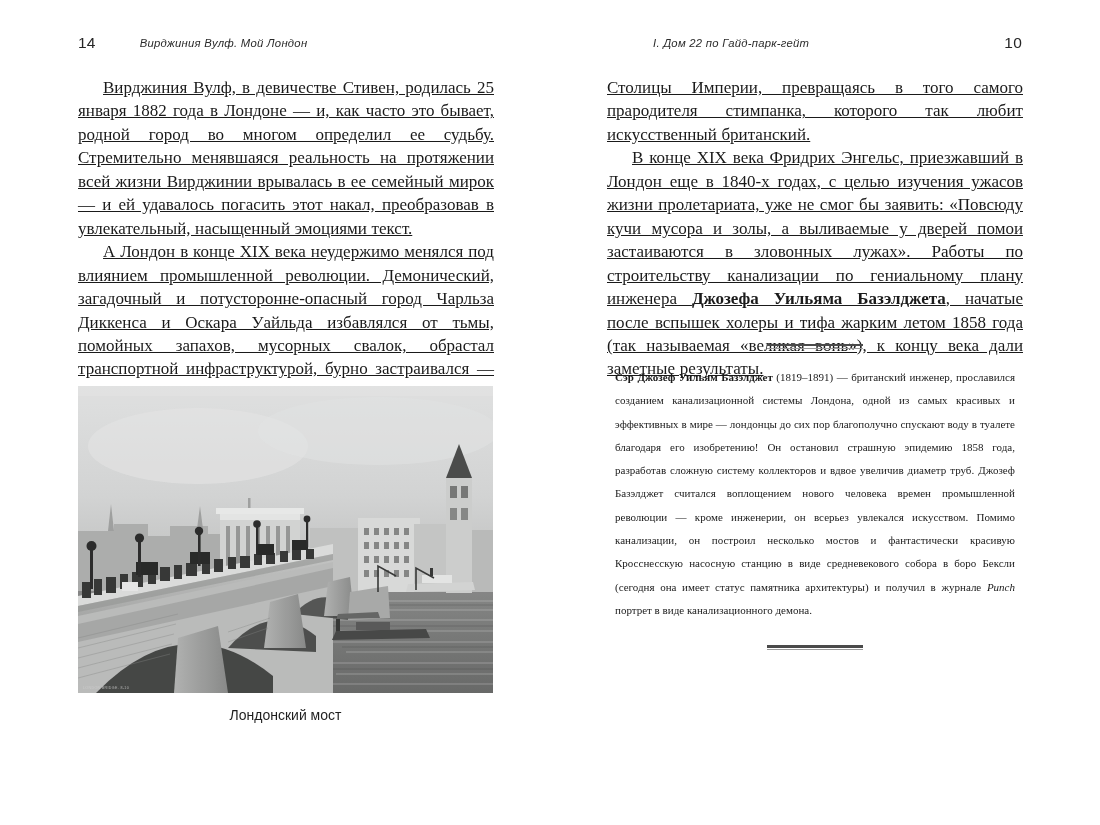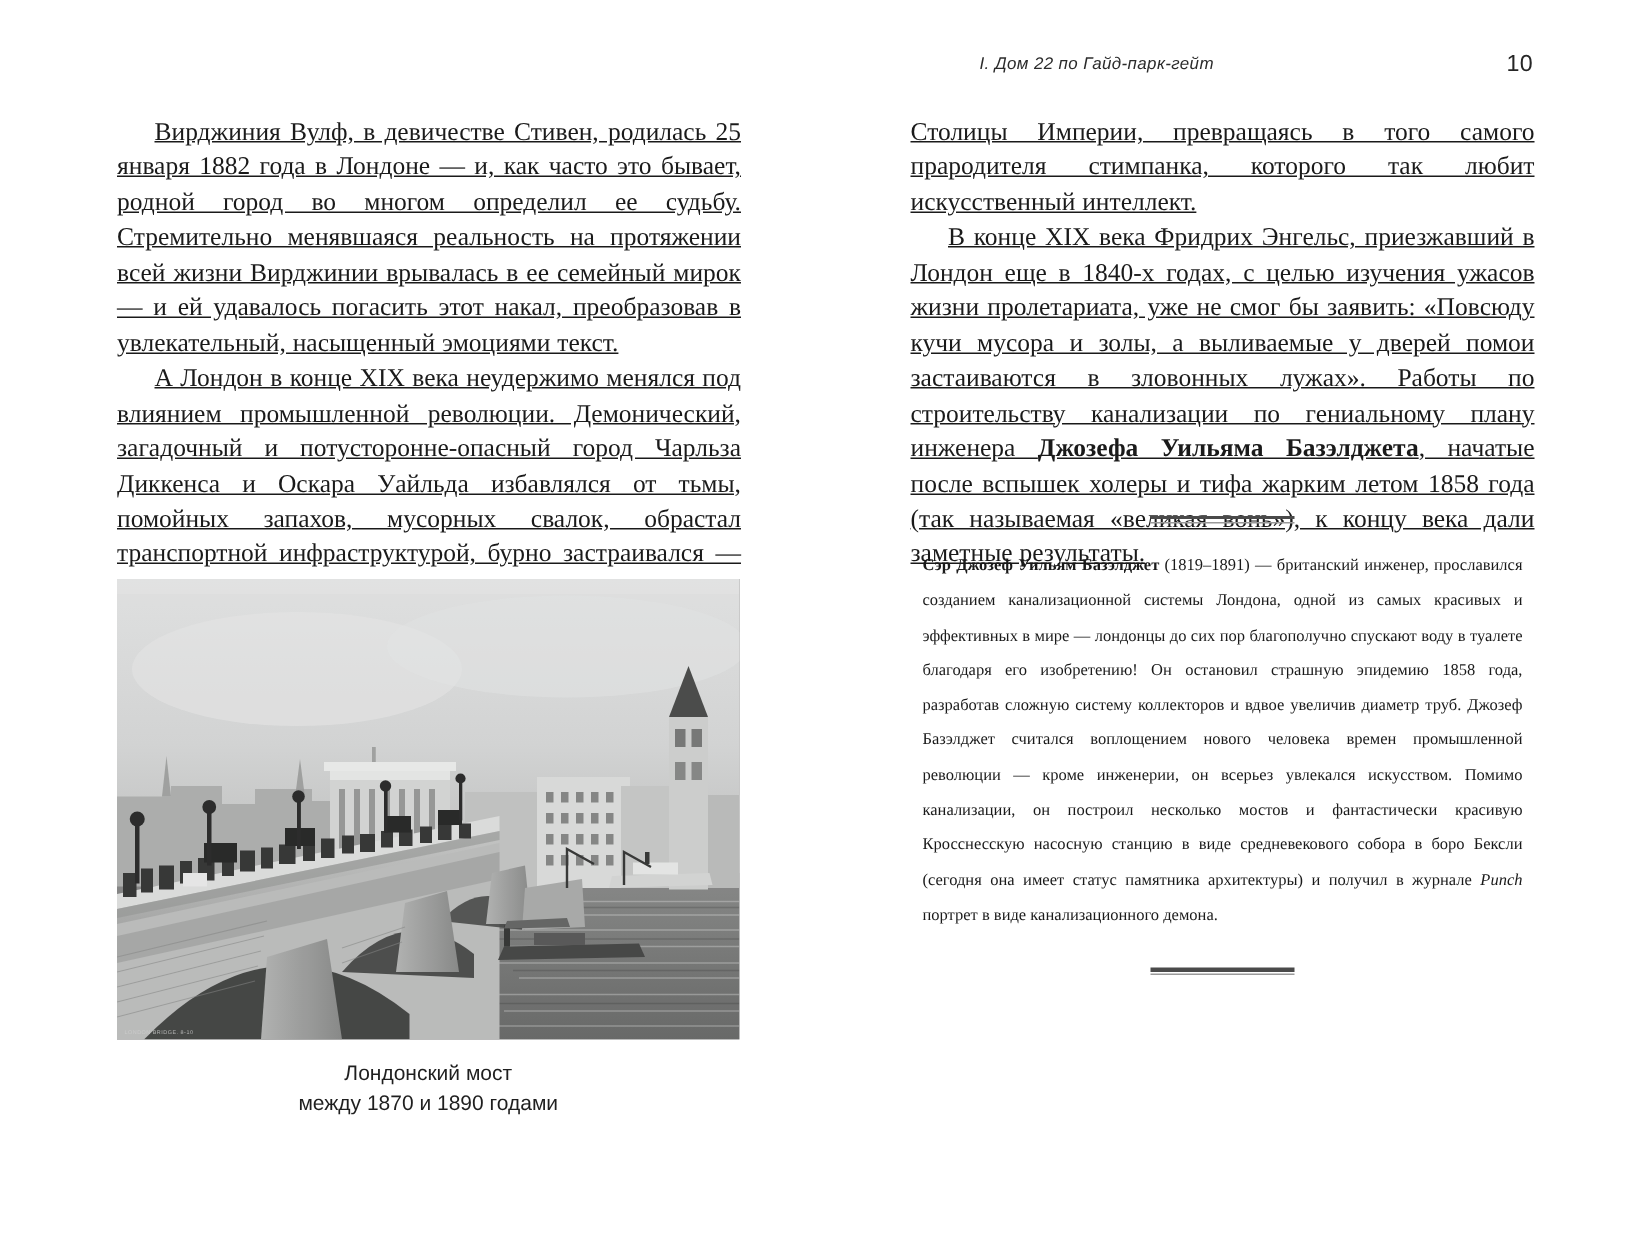--- a/index.html
+++ b/index.html
@@ -136,20 +136,24 @@
   .sidebar-body b { font-weight: 700; }
   .sidebar-body i { font-style: italic; }
 
   .rule.bottom { margin-top: 19px; }
 </style>
 </head>
 <body>
 
 <div class="page">
 
+  <div class="runhead left">
+    <span class="folio">14</span>
+    <span class="runtitle">Вирджиния Вулф. Мой Лондон</span>
+  </div>
 
   <div class="runhead right">
     <span class="runtitle">I. Дом 22 по Гайд-парк-гейт</span>
     <span class="folio">10</span>
   </div>
 
   <div class="col left">
     <p class="body">Вирджиния Вулф, в девичестве Стивен, родилась 25 января 1882 года в Лондоне — и, как часто это бывает, родной город во многом определил ее судьбу. Стремительно менявшаяся реальность на протяжении всей жизни Вирджинии врывалась в ее семейный мирок — и ей удавалось погасить этот накал, преобразовав в увлекательный, насыщенный эмоциями текст.</p>
     <p class="body">А Лондон в конце XIX века неудержимо менялся под влиянием промышленной революции. Демонический, загадочный и потусторонне-опасный город Чарльза Диккенса и Оскара Уайльда избавлялся от тьмы, помойных запахов, мусорных свалок, обрастал транспортной инфраструктурой, бурно застраивался — он вступал в период</p>
   </div>
@@ -359,26 +363,25 @@
         </g>
 
         <rect x="0" y="0" width="415" height="307" fill="#000" opacity=".045"></rect>
         <rect x="0" y="0" width="415" height="10" fill="#ffffff" opacity=".10"></rect>
       </svg>
       <div class="photo-credit">LONDON BRIDGE. 8-10</div>
     </div>
 
     <div class="caption">
       <div>Лондонский мост</div>
-      <div>между 1870 и 1890 годами</div>
     </div>
   </div>
 
   <div class="col right">
-    <p class="body noindent">Столицы Империи, превращаясь в того самого прародителя стимпанка, которого так любит искусственный интеллект.</p>
+    <p class="body noindent">Столицы Империи, превращаясь в того самого прародителя стимпанка, которого так любит искусственный британский.</p>
     <p class="body"><span>В конце XIX века Фридрих Энгельс, приезжавший в Лондон еще в 1840-х годах, с целью изучения ужасов жизни пролетариата, уже не смог бы заявить: «Повсюду кучи мусора и золы, а выливаемые у дверей помои застаиваются в зловонных лужах». Работы по строительству канализации по гениальному плану инженера </span><b>Джозефа Уильяма Базэлджета</b><span>, начатые после вспышек холеры и тифа жарким летом 1858 года (так называемая «великая вонь»), к концу века дали заметные результаты.</span></p>
   </div>
 
   <div class="sidebar">
     <div class="rule top">
       <div class="r1"></div>
       <div class="r2"></div>
     </div>
 
     <p class="sidebar-body"><b>Сэр Джозеф Уильям Базэлджет</b><span> (1819–1891) — британский инженер, прославился созданием канализационной системы Лондона, одной из самых красивых и эффективных в мире — лондонцы до сих пор благополучно спускают воду в туалете благодаря его изобретению! Он остановил страшную эпидемию 1858 года, разработав сложную систему коллекторов и вдвое увеличив диаметр труб. Джозеф Базэлджет считался воплощением нового человека времен промышленной революции — кроме инженерии, он всерьез увлекался искусством. Помимо канализации, он построил несколько мостов и фантастически красивую Кросснесскую насосную станцию в виде средневекового собора в боро Бексли (сегодня она имеет статус памятника архитектуры) и получил в журнале </span><i>Punch</i><span> портрет в виде канализационного демона.</span></p>

